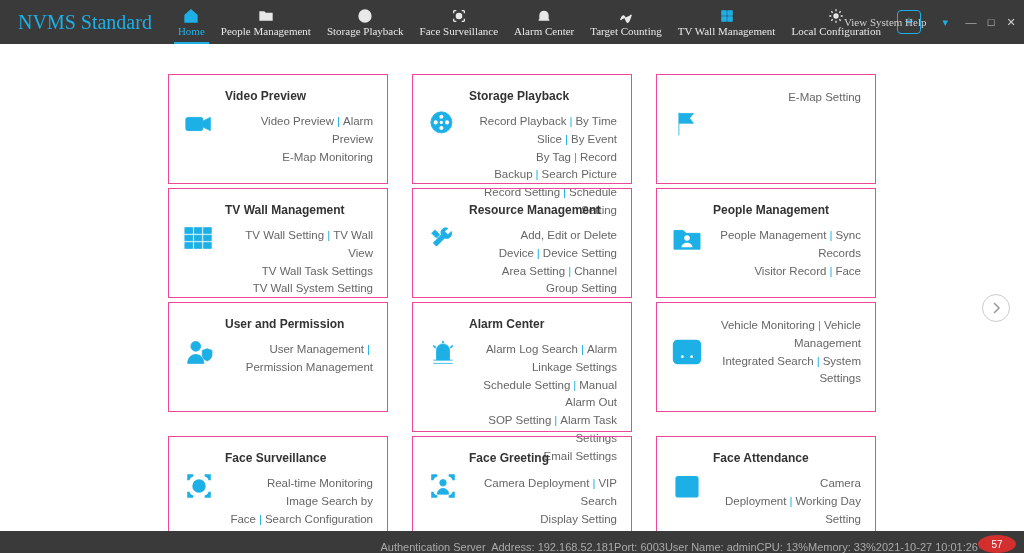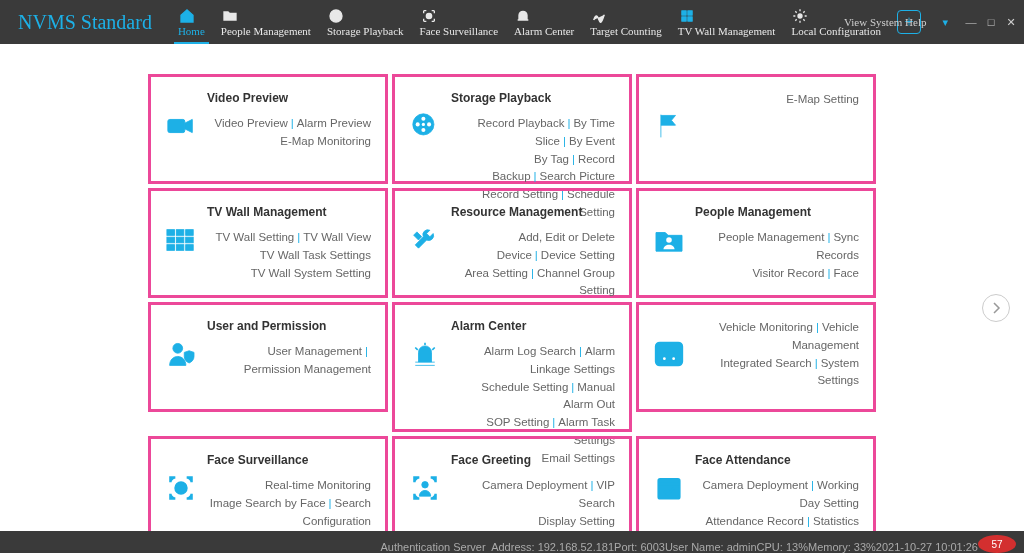--- a/index.html
+++ b/index.html
@@ -2,35 +2,35 @@
 <html><head>
 <meta charset="utf-8">
 <style>
   * { box-sizing: border-box; margin: 0; padding: 0; }
   body { font-family: "Segoe UI", Arial, sans-serif; font-size: 12px; background: #fff; width: 1024px; height: 553px; overflow: hidden; position: relative; }
   
   
   .header { background: #3a3a3a; height: 44px; display: flex; align-items: center; color: #fff; position: relative; font-family: Liberation Serif, serif; }
   .app-title { color: #1db0e6; font-size: 20px; font-weight: 500; padding: 0 18px; white-space: nowrap; }
   .nav { display: flex; height: 100%; }
-  .nav-item { display: flex; flex-direction: column; justify-content: center; padding: 3px 8px 2px 8px; color: #e8e8e8; cursor: pointer; font-size: 11px; position: relative; }
+  .nav-item { display: flex; flex-direction: column; align-items: center; justify-content: center; padding: 3px 8px 2px 8px; color: #e8e8e8; cursor: pointer; font-size: 11px; position: relative; }
   .nav-item.active { color: #1db0e6; }
   .nav-item.active::after { content:""; position:absolute; bottom:0; left:10%; right:10%; height:2px; background:#1db0e6; }
   .nav-item svg { width: 18px; height: 16px; margin-bottom: 1px; }
   .nav-item .nav-label { font-size: 11px; white-space: nowrap; }
   .add-btn { margin-left: 8px; width: 24px; height: 24px; border:1.5px solid #1db0e6; border-radius:4px; color:#1db0e6; display:flex; align-items:center; justify-content:center; cursor:pointer; font-size:16px; }
   .header-right { position:absolute; right:6px; top:0; height:100%; display:flex; flex-direction:column; align-items:flex-end; justify-content:center; color:#cfcfcf; }
   .header-right-top { display:flex; align-items:center; gap:16px; font-size:11px; }
   .win-controls { display:flex; gap:6px; }
   .win-btn { width:14px; height:14px; display:flex; align-items:center; justify-content:center; cursor:pointer; color:#cfcfcf; }
   
   
   .main { padding: 30px 50px 0 50px; position: relative; }
   .grid { display: grid; grid-template-columns: repeat(3, 240px); gap: 4px; justify-content: center; }
-  .card { border: 3px solid #ec4899; padding: 14px 14px 12px 14px; height: 110px; position: relative; display:flex; gap:10px; }
+  .card { border: 1px solid #ec4899; padding: 14px 14px 12px 14px; height: 110px; position: relative; display:flex; gap:10px;margin-left:20px; }
   .card.tall { height: 130px; }
   .card-icon { width: 32px; flex-shrink:0; display:flex; align-items:flex-start; justify-content:center; padding-top: 22px; }
   .card-icon svg { width: 30px; height: 26px; }
   .card-body { flex:1; }
   .card-title { font-size: 12px; font-weight: 600; color:#333; margin-bottom:10px; }
   .links { font-size: 11.5px; color:#666; line-height: 1.55; text-align: right; }
   .links a { color:#666; text-decoration:none; cursor:pointer; }
   .sep { color:#1db0e6; padding: 0 3px; }
   
   .next-arrow { position:absolute; right: 14px; top: 250px; width:28px; height:28px; border:1px solid #ccc; border-radius:50%; display:flex; align-items:center; justify-content:center; cursor:pointer; color:#999; background:#fff; }

